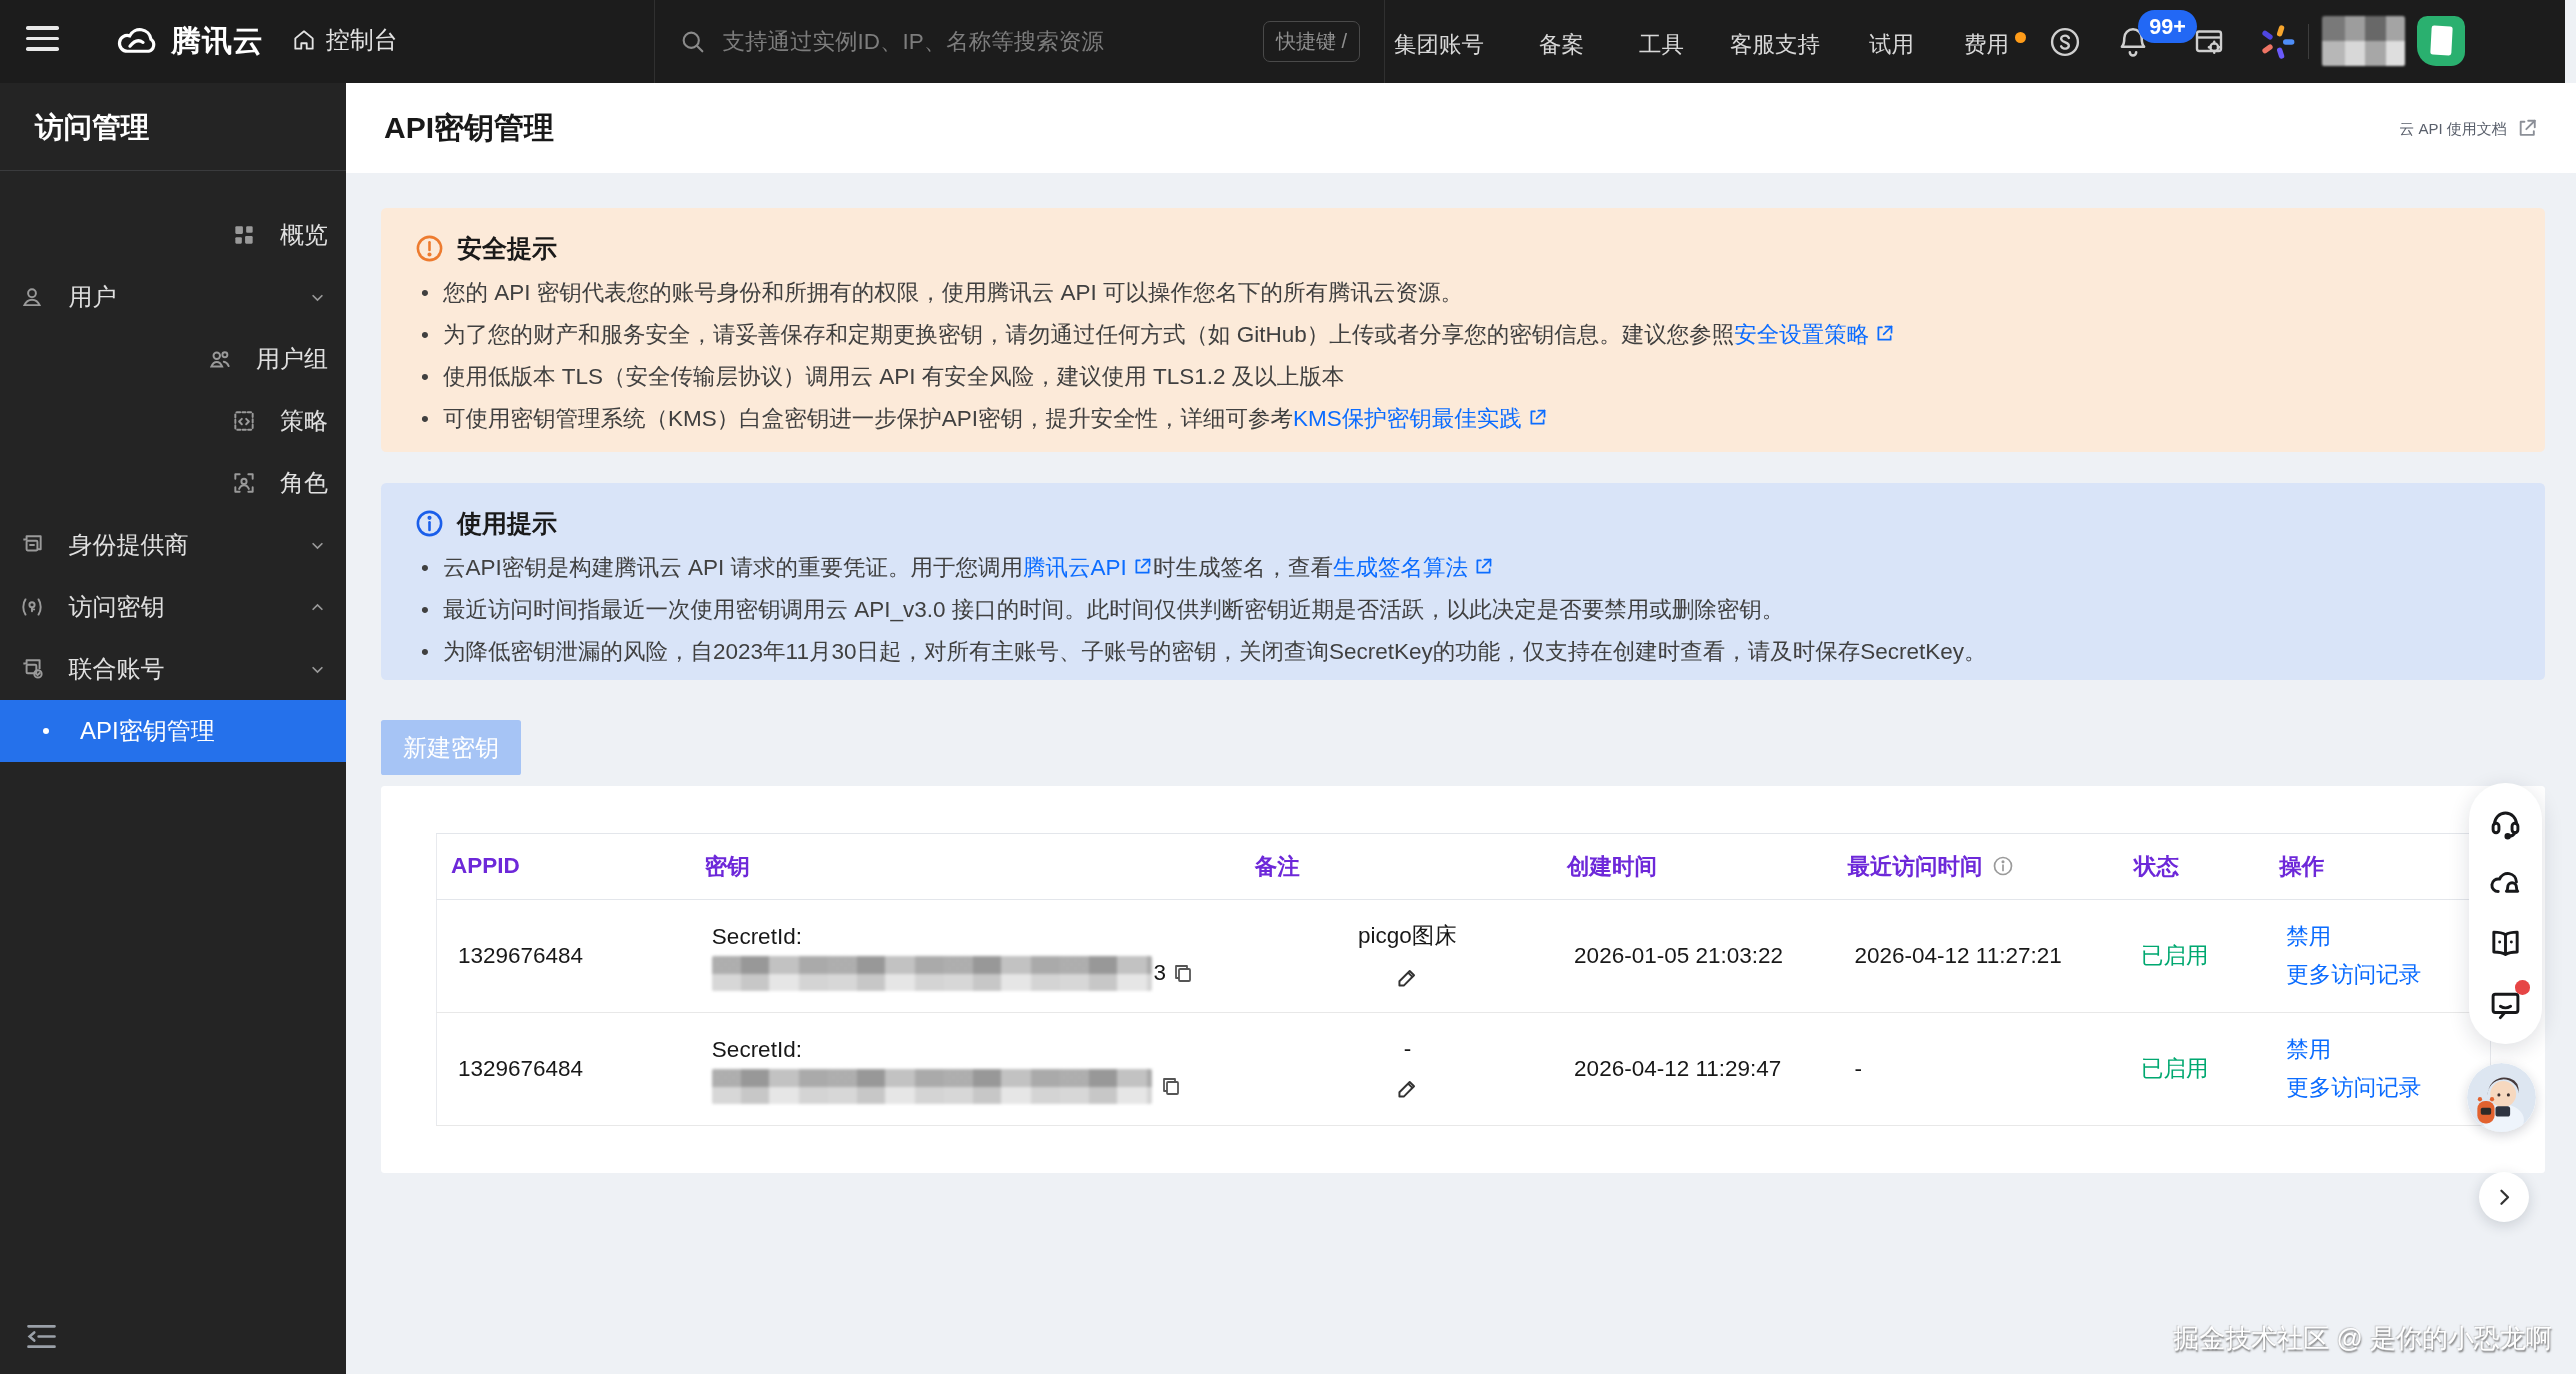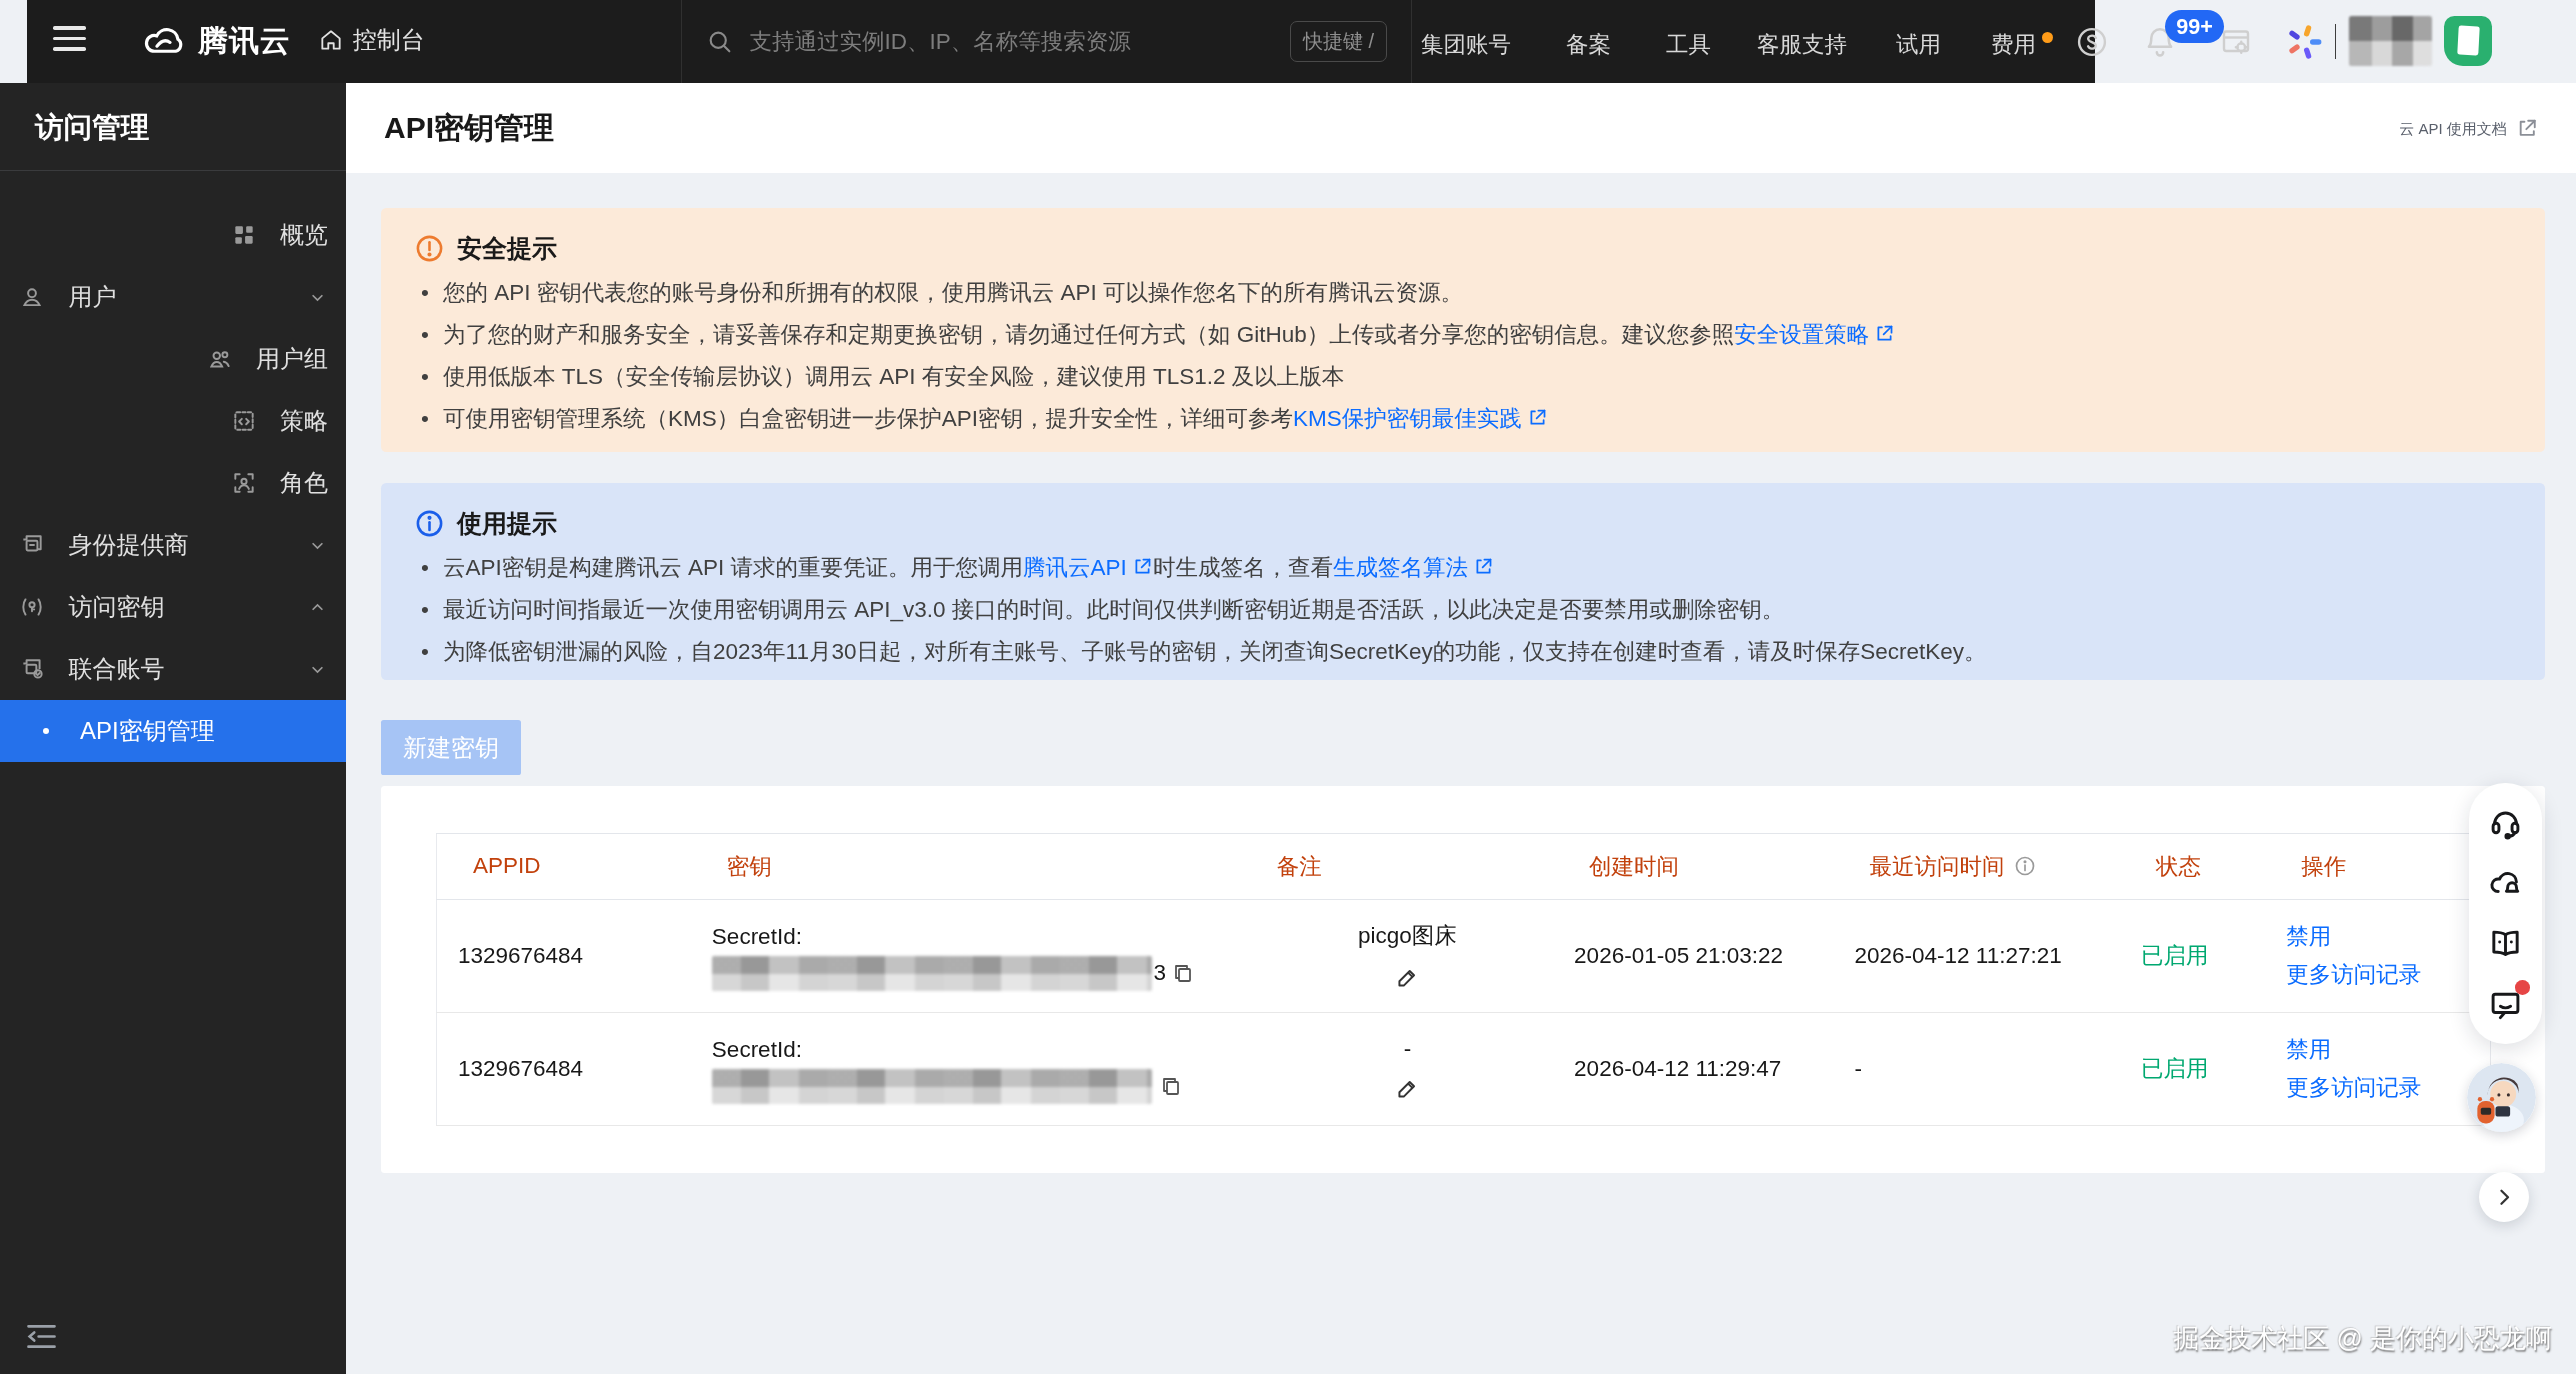--- a/index.html
+++ b/index.html
@@ -1,21 +1,21 @@
 <!DOCTYPE html>
 <html style="font-size:14px"><head>
 <meta charset="utf-8">
 <style>
   * { margin:0; padding:0; box-sizing:border-box; }
   html,body { background:#eef1f5; }
   body { font-family:"Liberation Sans","DejaVu Sans",sans-serif; }
   #app { position:relative; width:2576px; height:1375px; overflow:hidden; background:#eef1f5; }
 
   
-  .topbar { position:absolute; left:0; top:0; width:2068px; height:83px; background:#1c1c1c; color:#dcdcdc; z-index:30;margin-left:27px; }
+  .topbar { position:absolute; left:0; top:0; width:2565px; height:83px; background:#1c1c1c; color:#dcdcdc; z-index:30; }
   .topbar .hamburger { position:absolute; left:26px; top:26px; width:33px; height:31px; cursor:pointer; }
   .hamburger span { display:block; height:3.5px; background:#e8e8e8; border-radius:1.7px; margin-bottom:7px; }
   .brand { position:absolute; left:114px; top:19px; display:flex; align-items:center; gap:12px; color:#fff; }
   .brand-name { font-size:30px; font-weight:bold; letter-spacing:0.9px; }
   .console { position:absolute; left:291px; top:24px; display:flex; align-items:center; gap:8.7px; font-size:24px; color:#e3e3e3; }
   .search-zone { position:absolute; left:654px; top:0; width:731px; height:83px; border-left:0.9px solid #303030; border-right:0.9px solid #303030; display:flex; align-items:center; padding:0 24px; }
   .search-zone input { flex:1; background:transparent; border:none; outline:none; color:#cfcfcf; font-size:22.5px; margin-left:15.6px; font-family:inherit; }
   .search-zone input::placeholder { color:#7d7d7d; }
   .kbd-badge { border:0.9px solid #4a4a4a; border-radius:7px; color:#8f8f8f; font-size:20px; padding:6px 12px; white-space:nowrap; }
   .nav-item { position:absolute; top:28.6px; font-size:22.5px; color:#d8d8d8; cursor:pointer; white-space:nowrap; }
@@ -58,21 +58,21 @@
   .notice li { line-height:42px; font-size:22.5px; color:#404040; padding-left:29px; position:relative; }
   .notice li::before { content:"•"; position:absolute; left:7px; color:#404040; }
   .t-link { color:#0b6cff; cursor:pointer; text-decoration:none; }
   .ext { display:inline-block; vertical-align:-1.7px; margin-left:5.2px; }
 
   .btn-create { margin-top:40px; width:140px; height:55px; background:#a6c4f5; color:#fff; font-size:24px; border:none; border-radius:2.6px; font-family:inherit; cursor:not-allowed; display:block; }
 
   .card { margin-top:10.4px; background:#fff; border-radius:3.5px; padding:47px 54px 47px 55px; }
   table.keys { width:100%; border-collapse:collapse; font-size:22.5px; color:#181818; table-layout:fixed;
     border-left:0.9px solid #e8eaee; border-right:0.9px solid #e8eaee; }
-  table.keys th { height:66px; font-weight:400; color:#c2410c; text-align:left; padding-left:36px;
+  table.keys th { height:66px; font-weight:700; color:#6d28d9; text-align:left; padding-left:14px;
     border-top:0.9px solid #e3e6eb; border-bottom:0.9px solid #e3e6eb; }
   table.keys td { height:113px; padding-left:21px; border-bottom:0.9px solid #e8e8e8; vertical-align:middle; }
   .th-flex { display:flex; align-items:center; gap:8.7px; }
   .secret-label { line-height:31px; }
   .secret-row { display:flex; align-items:center; margin-top:3.5px; }
   .pixelated { width:440px; height:35px; border-radius:1.7px;
     background:
       repeating-linear-gradient(0deg, rgba(255,255,255,.35) 0 17.3px, rgba(0,0,0,.10) 17.3px 35px),
       repeating-linear-gradient(90deg,#c2c2c2 0 29px,#a9a9a9 29px 57px,#d8d8d8 57px 87px,#bdbdbd 87px 116px);
     filter:blur(1.7px); }

